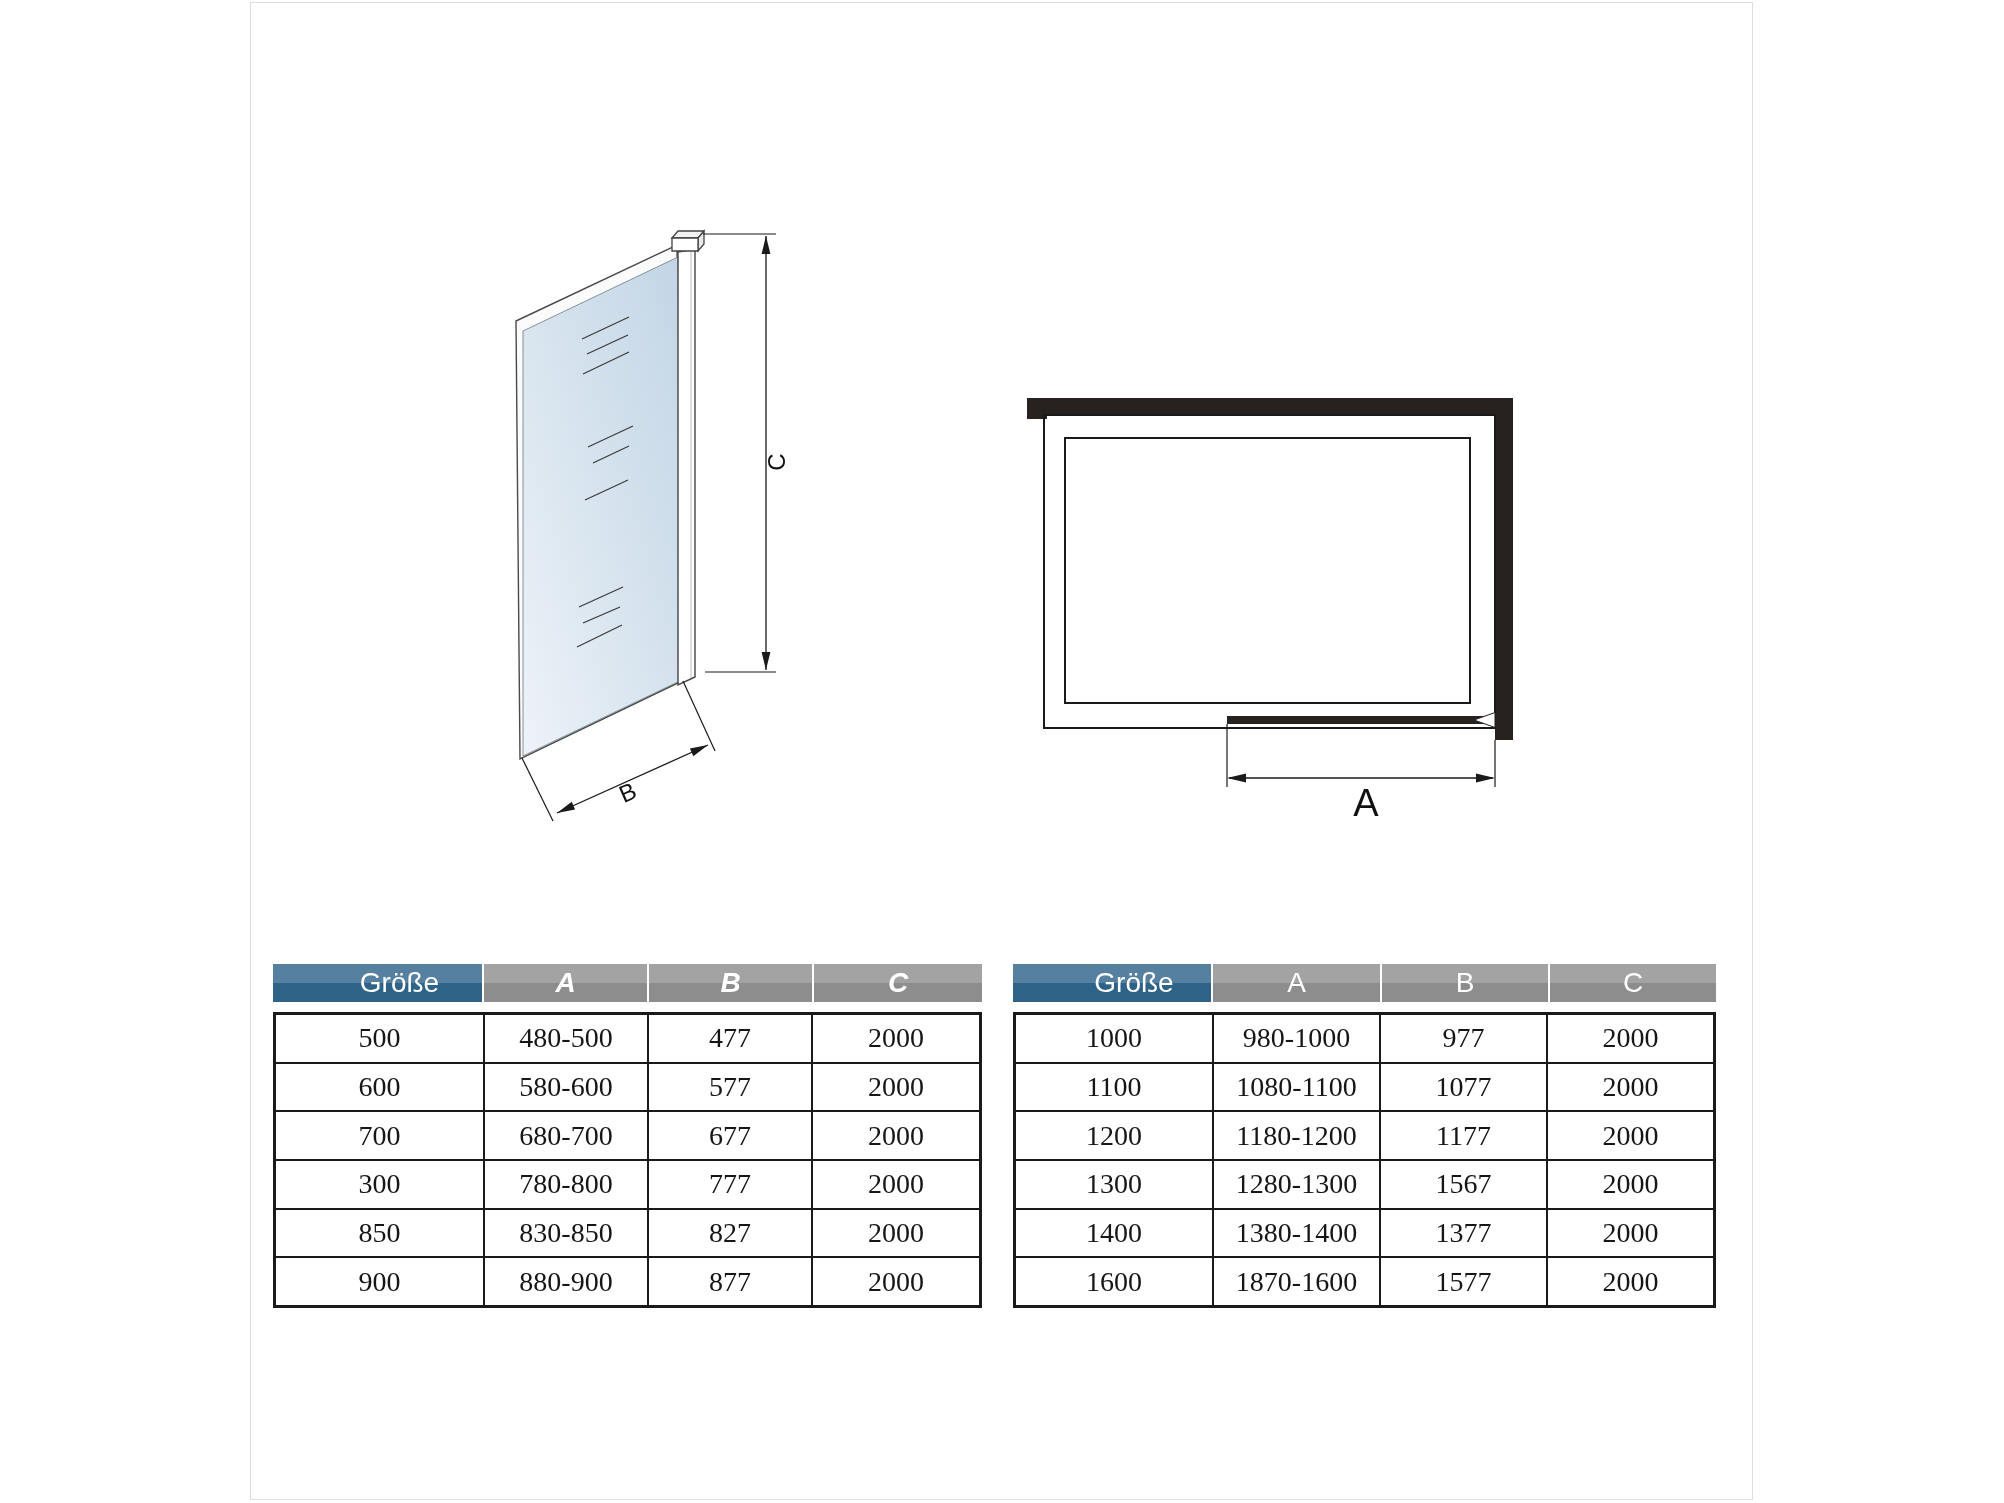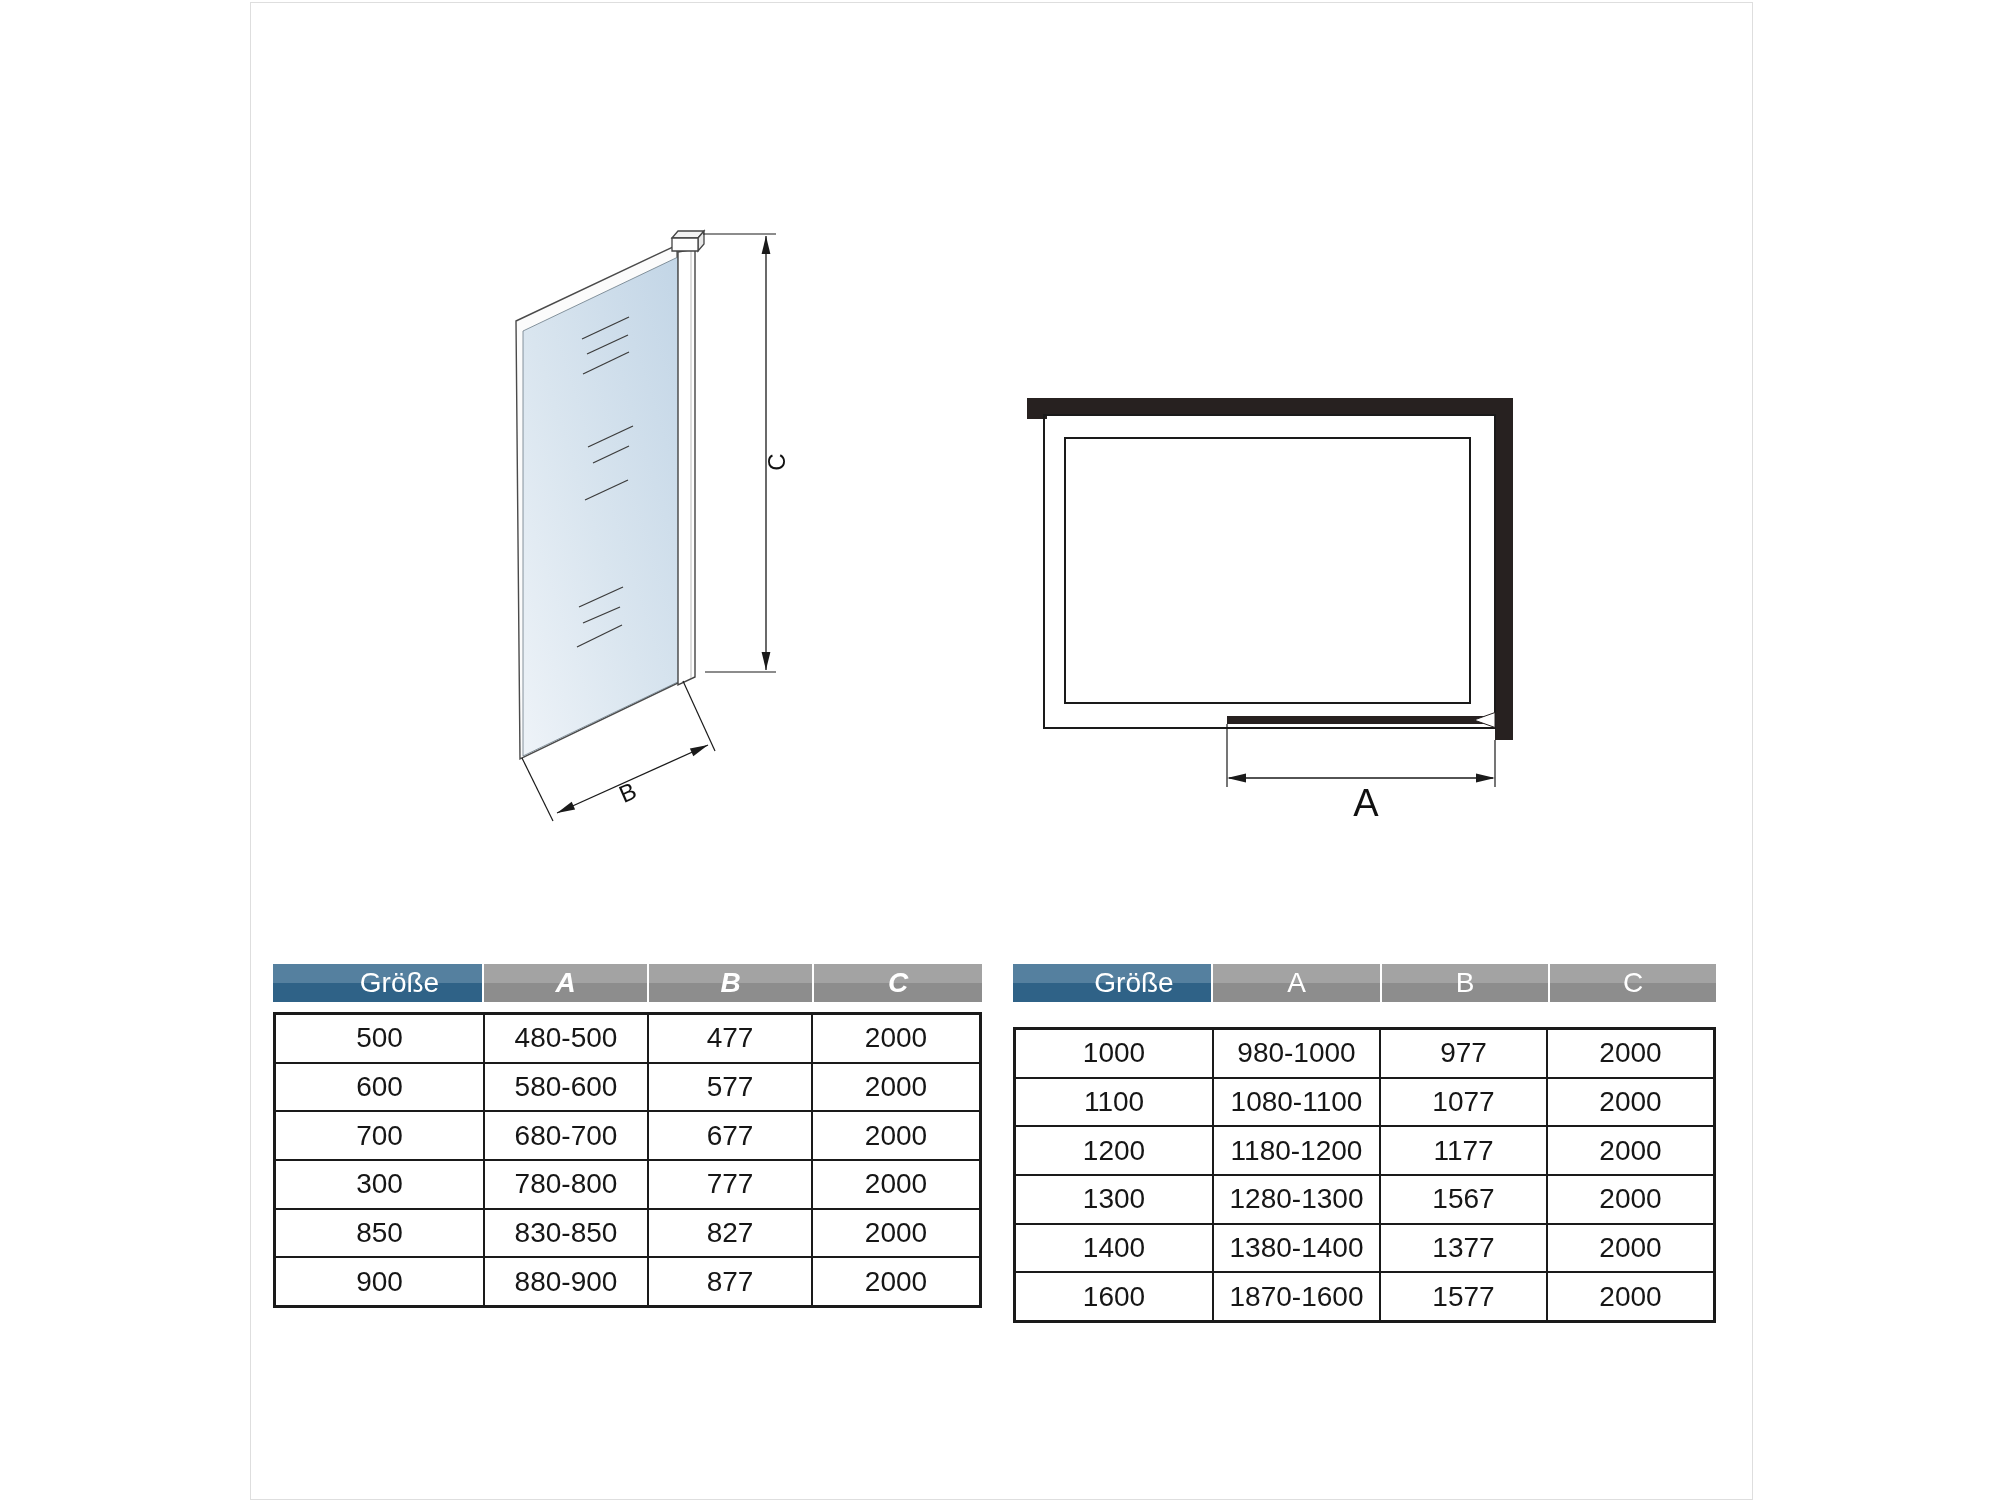--- a/index.html
+++ b/index.html
@@ -30,26 +30,26 @@
     padding-left:44px;
   }
   .spec-table-left .hcell:not(.hcell-first){font-style:italic;font-weight:bold;}
   .tbody{
     position:absolute;display:grid;gap:2px;box-sizing:border-box;
     background:var(--table-border);border:3px solid var(--table-border);
     grid-auto-rows:1fr;
   }
   .cell{
     background:#fff;display:flex;align-items:center;justify-content:center;
-    font-size:28px;color:#161616;
+    font-size:28px;color:#161616;font-family:Liberation Serif, serif;
   }
   .thead-left{left:273px;top:964px;width:709px;grid-template-columns:209px 163px 163px 168px;}
   .tbody-left{left:273px;top:1012px;width:709px;height:296px;grid-template-columns:207px 162px 162px 166px;}
   .thead-right{left:1013px;top:964px;width:703px;grid-template-columns:198px 167px 166px 166px;}
-  .tbody-right{left:1013px;top:1012px;width:703px;height:296px;grid-template-columns:196px 165px 165px 165px;margin-top:15px;}
+  .tbody-right{left:1013px;top:1012px;width:703px;height:296px;grid-template-columns:196px 165px 165px 165px;}
 </style>
 </head>
 <body>
 
 <div class="canvas">
 
   <div class="page-border"></div>
 
   <svg class="side-view" width="440" height="720" viewBox="0 0 440 720">
     <defs>

